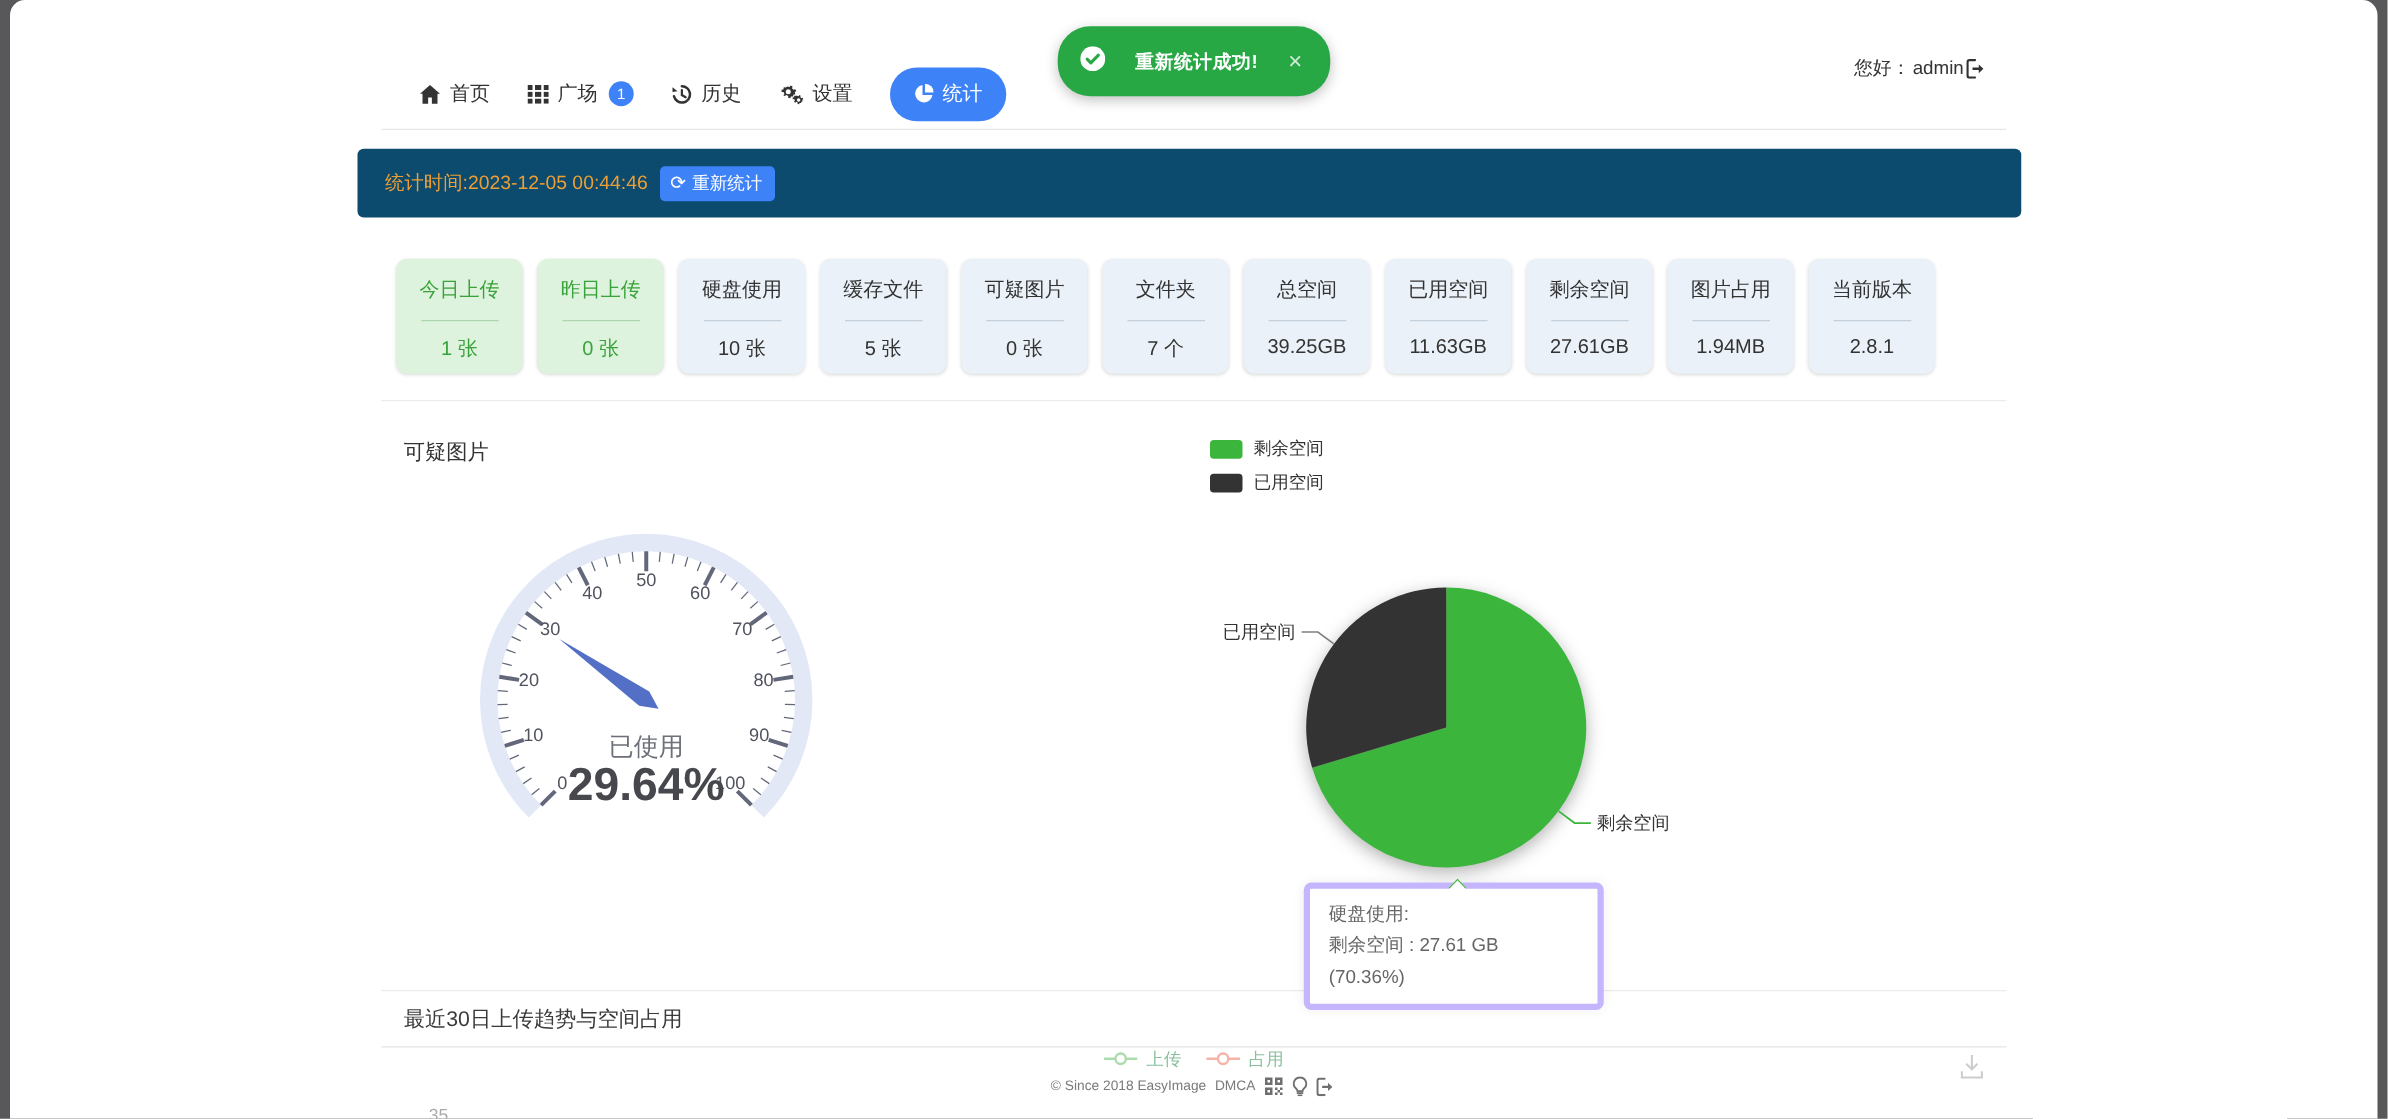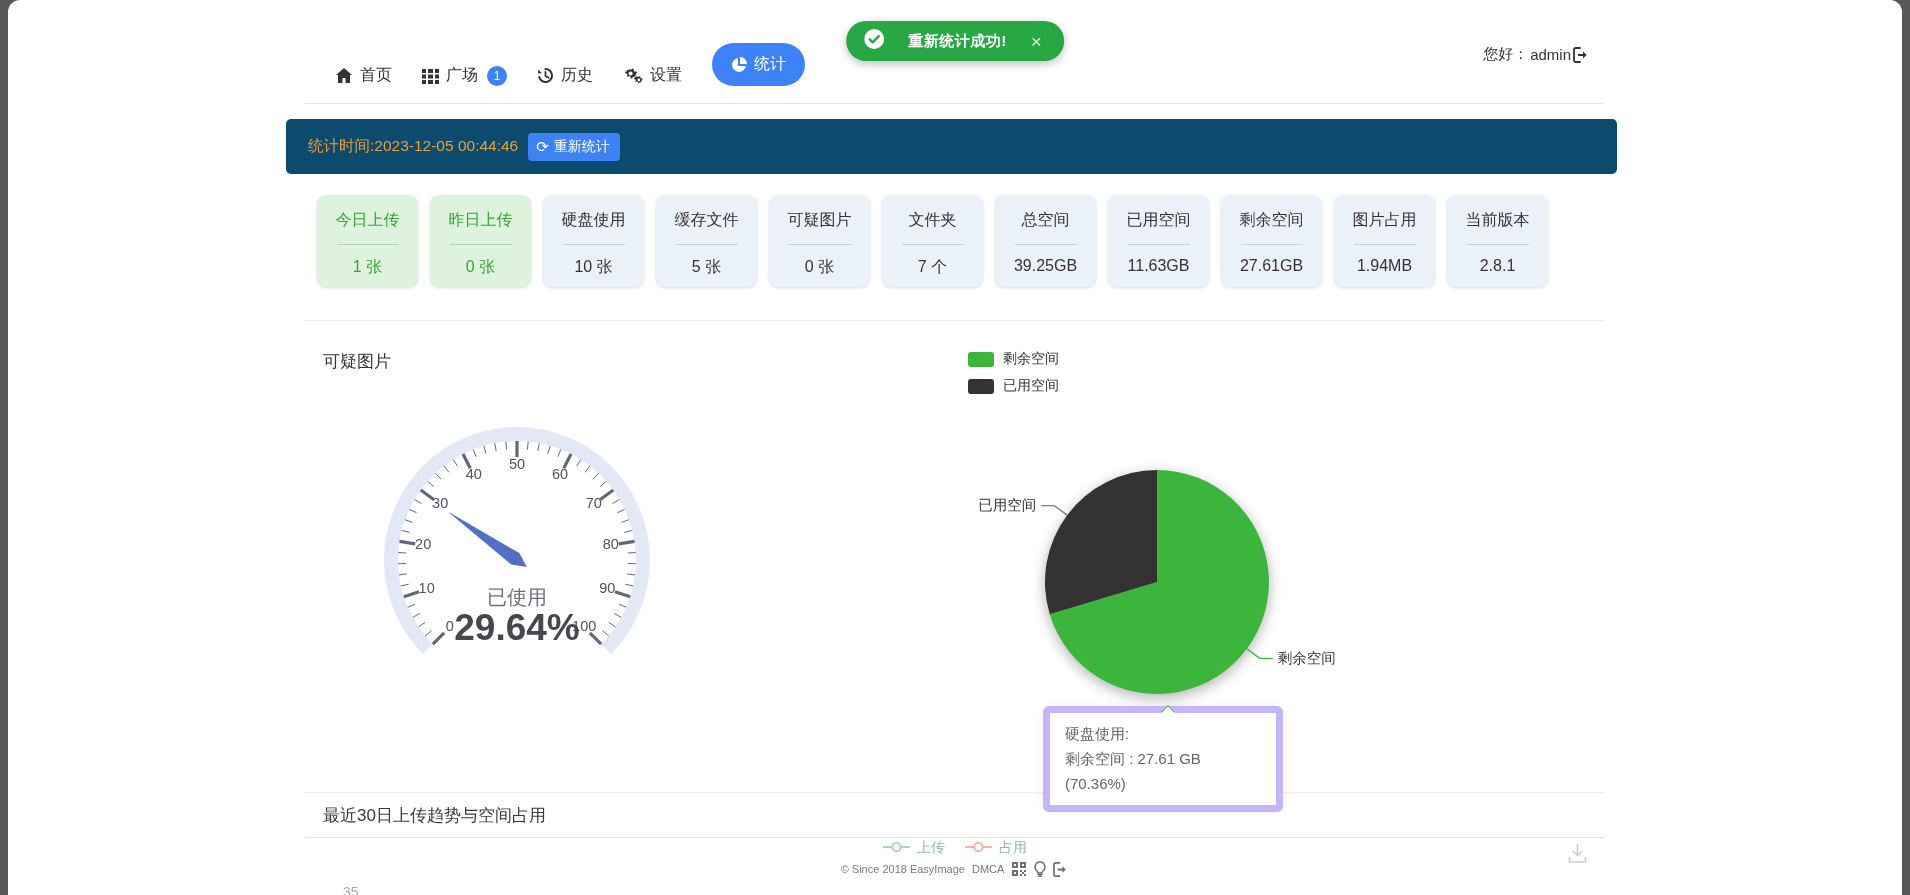--- a/index.html
+++ b/index.html
@@ -2,42 +2,42 @@
 <html><head>
 <meta charset="utf-8">
 <style>
   * { margin:0; padding:0; box-sizing:border-box; }
   html,body { width:1910px; height:895px; overflow:hidden; }
   body { background:#58585b; font-family:"Liberation Sans","DejaVu Sans",sans-serif; color:#333; }
   .page { position:relative; margin:0 8px; height:895px; background:#fff; border-radius:12px 12px 0 0; overflow:hidden; }
   .container { position:relative; width:1320px; height:895px; margin:0 auto; }
 
   
-  .nav-row { position:absolute; top:40px; left:40px; display:flex; align-items:flex-end; gap:30px; height:46px; }
+  .nav-row { position:absolute; top:52px; left:40px; display:flex; align-items:center; gap:30px; height:46px; }
   .nav-item { display:flex; align-items:center; gap:7px; font-size:16px; color:#333; cursor:pointer; white-space:nowrap; }
   .nav-item svg { display:block; }
   .nav-item.active { background:#3e82f7; color:#fff; border-radius:23px; padding:11px 19px; }
   .nav-badge { display:inline-flex; align-items:center; justify-content:center; width:20px; height:20px; border-radius:50%; background:#3e82f7; color:#fff; font-size:12px; margin-left:2px; }
   .nav-divider { position:absolute; top:103px; left:10px; right:10px; border-top:1px solid #e4e7ea; }
   .user-box { position:absolute; top:45px; right:25px; display:flex; align-items:center; gap:2px; font-size:15px; color:#333; }
   .user-box .logout { cursor:pointer; display:flex; }
 
   
-  .toast { position:absolute; top:21px; left:50%; transform:translateX(-50%); display:flex; align-items:center; gap:16px; background:#28a745; color:#fff; height:40px; padding:0 22px 0 18px; border-radius:26px; box-shadow:0 3px 10px rgba(0,0,0,.25); z-index:20; }
+  .toast { position:absolute; top:21px; left:50%; transform:translateX(-50%); display:flex; align-items:center; gap:16px; background:#28a745; color:#fff; height:56px; padding:0 22px 0 18px; border-radius:26px; box-shadow:0 3px 10px rgba(0,0,0,.25); z-index:20; }
   .toast-msg { font-size:15px; font-weight:bold; letter-spacing:.5px; padding:0 8px; }
   .toast-close { color:rgba(255,255,255,.8); font-size:19px; line-height:1; cursor:pointer; }
 
   
   .stats-bar { position:absolute; top:119px; left:-9px; right:-2px; height:55px; background:#0c4a6e; border-radius:5px; display:flex; align-items:center; padding:0 22px; gap:10px; }
   .stats-time { color:#eb9f35; font-size:15.5px; }
   .btn-refresh { display:inline-flex; align-items:center; gap:5px; background:#3e82f7; color:#fff; border:none; font-size:14px; padding:5px 10px 5px 8px; border-radius:4px; cursor:pointer; font-family:inherit; }
   .btn-refresh .glyph { font-size:15px; line-height:1; }
 
   
-  .cards { position:absolute; top:195px; left:22px; display:flex; gap:12px; }
+  .cards { position:absolute; top:207px; left:22px; display:flex; gap:12px; }
   .card { width:101px; height:92px; background:#eaf1f8; border-radius:9px; box-shadow:0 1px 3px rgba(0,0,0,.15); text-align:center; padding-top:15px; }
   .card .label { font-size:16px; color:#333; }
   .card .sep { width:62px; margin:13px auto 12px; border-top:1px solid #c3cfdb; }
   .card .value { font-size:16px; color:#333; }
   .card.highlight { background:#ddf3dd; }
   .card.highlight .label, .card.highlight .value { color:#3aa23a; }
   .card.highlight .sep { border-top-color:#aed6ae; }
 
   .divider2 { position:absolute; top:320px; left:10px; right:10px; border-top:1px solid #ececec; }
   .divider3 { position:absolute; top:792px; left:10px; right:10px; border-top:1px solid #ececec; }
@@ -46,21 +46,21 @@
   
   .disk-title { position:absolute; top:350px; left:28px; font-size:17px; color:#333; }
   .disk-legend { position:absolute; top:350px; left:673px; display:flex; flex-direction:column; gap:9px; }
   .legend-item { display:flex; align-items:center; gap:9px; font-size:14px; color:#333; cursor:pointer; }
   .legend-swatch { width:26px; height:15px; border-radius:3px; }
 
   .gauge-wrap { position:absolute; top:400px; left:62px; width:320px; height:320px; }
   .pie-wrap { position:absolute; top:422px; left:612px; width:500px; height:320px; }
   .pie-wrap svg { overflow:visible; }
 
-  .pie-tooltip { position:absolute; top:706px; left:748px; width:240px; background:rgba(255,255,255,.97); border:7px solid #c4b5fd; border-radius:6px; padding:9px 15px; font-size:15px; color:#666; line-height:1.65; box-shadow:0 0 10px rgba(0,0,0,.06); z-index:5; }
+  .pie-tooltip { position:absolute; top:706px; left:748px; width:240px; background:rgba(255,255,255,.97); border:5px solid #c4b5fd; border-radius:6px; padding:9px 15px; font-size:15px; color:#666; line-height:1.65; box-shadow:0 0 10px rgba(0,0,0,.06); z-index:5; }
   .pie-tooltip .arrow { position:absolute; top:-6px; left:113px; width:10px; height:10px; background:#fff; border-left:1px solid #4cb34c; border-top:1px solid #4cb34c; transform:rotate(45deg); }
 
   
   .trend-title { position:absolute; top:804px; left:28px; font-size:17px; color:#3a3a3a; }
   .trend-legend { position:absolute; top:839px; left:50%; transform:translateX(-50%); display:flex; align-items:center; gap:20px; opacity:.5; }
   .trend-legend .legend-item { gap:7px; font-size:14px; color:#15803d; }
   .dl-icon { position:absolute; top:841px; left:1270px; opacity:.5; cursor:pointer; }
   .axis-label-partial { position:absolute; top:884px; left:48px; font-size:14px; color:#aaa; }
 
   

